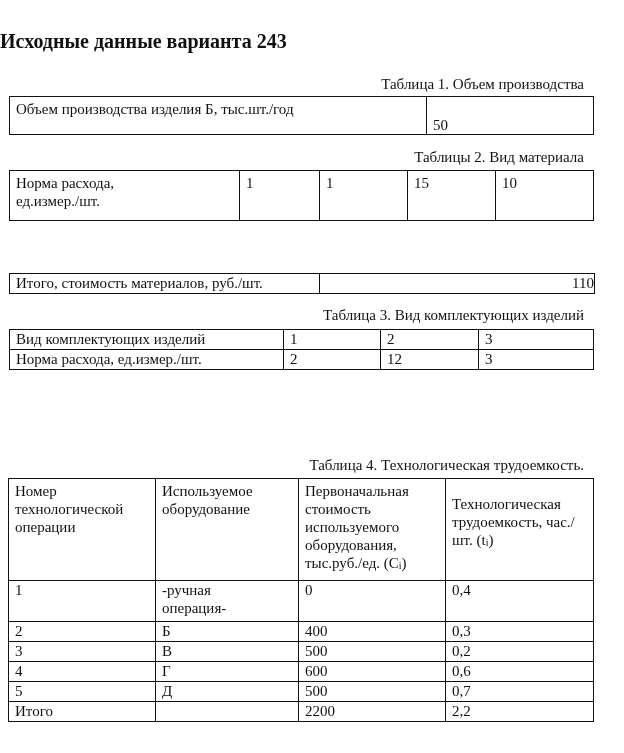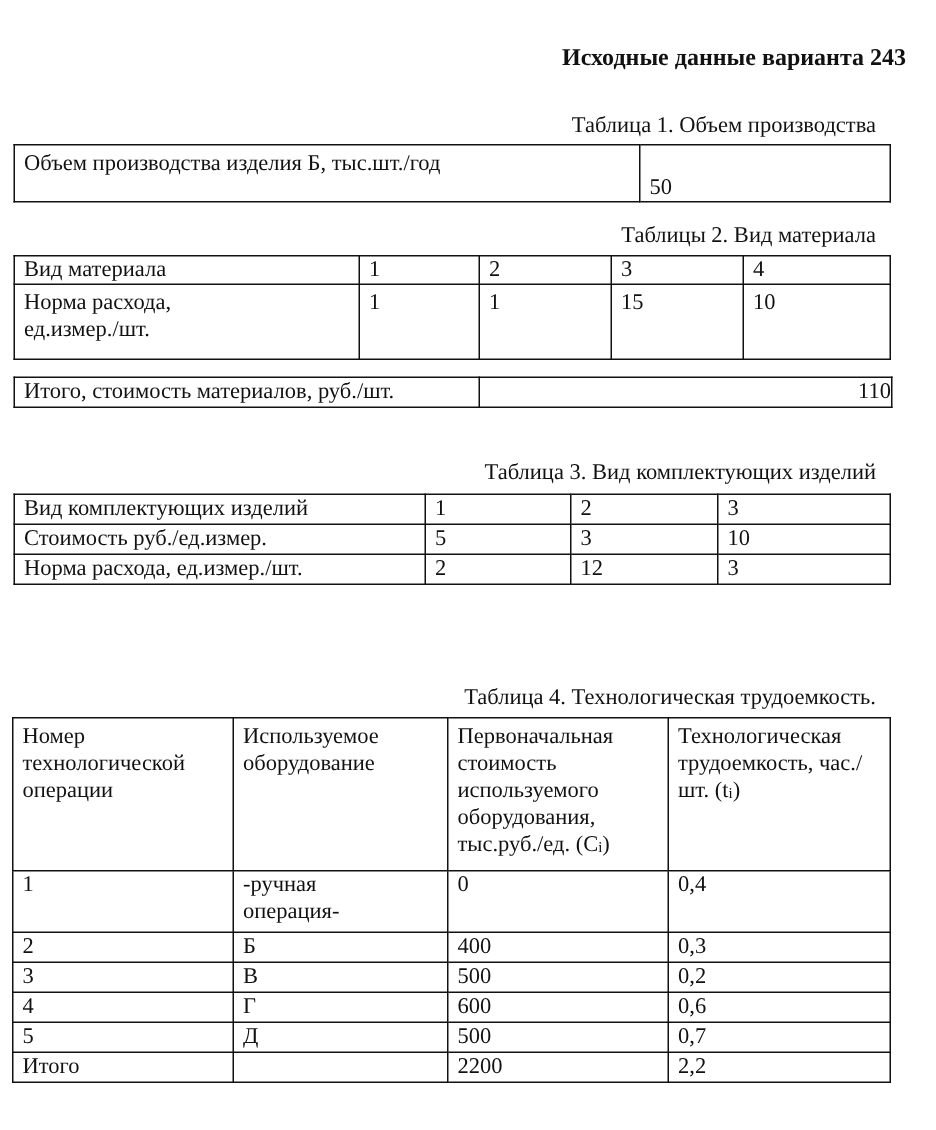--- a/index.html
+++ b/index.html
@@ -2,22 +2,22 @@
 <html><head>
 <meta charset="utf-8">
 <style>
   html, body { margin: 0; padding: 0; background: #ffffff; }
   body {
     width: 624px; height: 753px; position: relative; overflow: hidden;
     font-family: "Liberation Serif", "DejaVu Serif", serif;
     color: #111111; font-size: 15px;
   }
   .title {
-    position: absolute; top: 30px; left: 0; width: 604px; text-align: right;
-    font-weight: bold; font-size: 16px;
+    position: absolute; top: 30px; left: 0; width: 604px; text-align: left;
+    font-weight: bold; font-size: 20px;
   }
   .caption { position: absolute; right: 40px; font-size: 15px; white-space: nowrap; }
   table {
     position: absolute; border-collapse: collapse; table-layout: fixed;
     font-size: 15px; line-height: 18px;
   }
   td {
     border: 1.3px solid #111111; padding: 0 0 0 6px; vertical-align: top;
     overflow: hidden;
   }
@@ -46,37 +46,30 @@
 <div class="caption" style="top:149px;">Таблицы 2. Вид материала</div>
 <table style="top:170px; left:9px; width:584px;">
   <colgroup>
     <col style="width:230px">
       <col style="width:80px">
       <col style="width:88px">
       <col style="width:88px">
       <col style="width:98px">
   </colgroup>
   <tbody>
-      <tr style="height:19px">
-    <td>Вид материала</td>
-    <td>1</td>
-    <td>2</td>
-    <td>3</td>
-    <td>4</td>
-  </tr>
   <tr style="height:50px">
     <td style="padding-top:3px; padding-right:60px">Норма расхода, ед.измер./шт.</td>
     <td style="padding-top:3px">1</td>
     <td style="padding-top:3px">1</td>
     <td style="padding-top:3px">15</td>
     <td style="padding-top:3px">10</td>
   </tr>
 </tbody>
   </table>
-<table style="top:251px; left:9px; width:585px;">
+<table style="top:273px; left:9px; width:585px;">
   <colgroup>
       <col style="width:310px">
       <col style="width:275px">
     </colgroup>
   <tbody>
       <tr style="height:20px">
     <td>Итого, стоимость материалов, руб./шт.</td>
     <td class="center">110</td>
   </tr>
 </tbody>
@@ -91,26 +84,20 @@
       <col style="width:115px">
   </colgroup>
   <tbody>
       <tr style="height:20px">
     <td>Вид комплектующих изделий</td>
     <td>1</td>
     <td>2</td>
     <td>3</td>
   </tr>
   <tr style="height:20px">
-    <td>Стоимость руб./ед.измер.</td>
-    <td>5</td>
-    <td>3</td>
-    <td>10</td>
-  </tr>
-  <tr style="height:20px">
     <td>Норма расхода, ед.измер./шт.</td>
     <td>2</td>
     <td>12</td>
     <td>3</td>
   </tr>
 </tbody>
   </table>
 
 <div class="caption" style="top:457px;">Таблица 4. Технологическая трудоемкость.</div>
 <table style="top:478px; left:8px; width:585px;">
@@ -118,21 +105,21 @@
     <col style="width:147px">
       <col style="width:143px">
       <col style="width:147px">
       <col style="width:148px">
   </colgroup>
   <tbody>
       <tr style="height:102px">
     <td style="padding-top:3px">Номер технологической операции</td>
     <td style="padding-top:3px; padding-right:20px">Используемое оборудование</td>
     <td style="padding-top:3px"><span>Первоначальная стоимость используемого оборудования, тыс.руб./ед. (C</span><sub class="s">i</sub><span>)</span></td>
-    <td style="padding-top:3px"><span>Технологическая трудоемкость, час./шт. (t</span><sub class="s">i</sub><span>)</span></td>
+    <td style="padding-top:16px"><span>Технологическая трудоемкость, час./шт. (t</span><sub class="s">i</sub><span>)</span></td>
   </tr>
   <tr style="height:41px">
     <td>1</td>
     <td style="padding-right:50px">-ручная операция-</td>
     <td>0</td>
     <td>0,4</td>
   </tr>
   <tr style="height:20px">
     <td>2</td>
     <td>Б</td>

